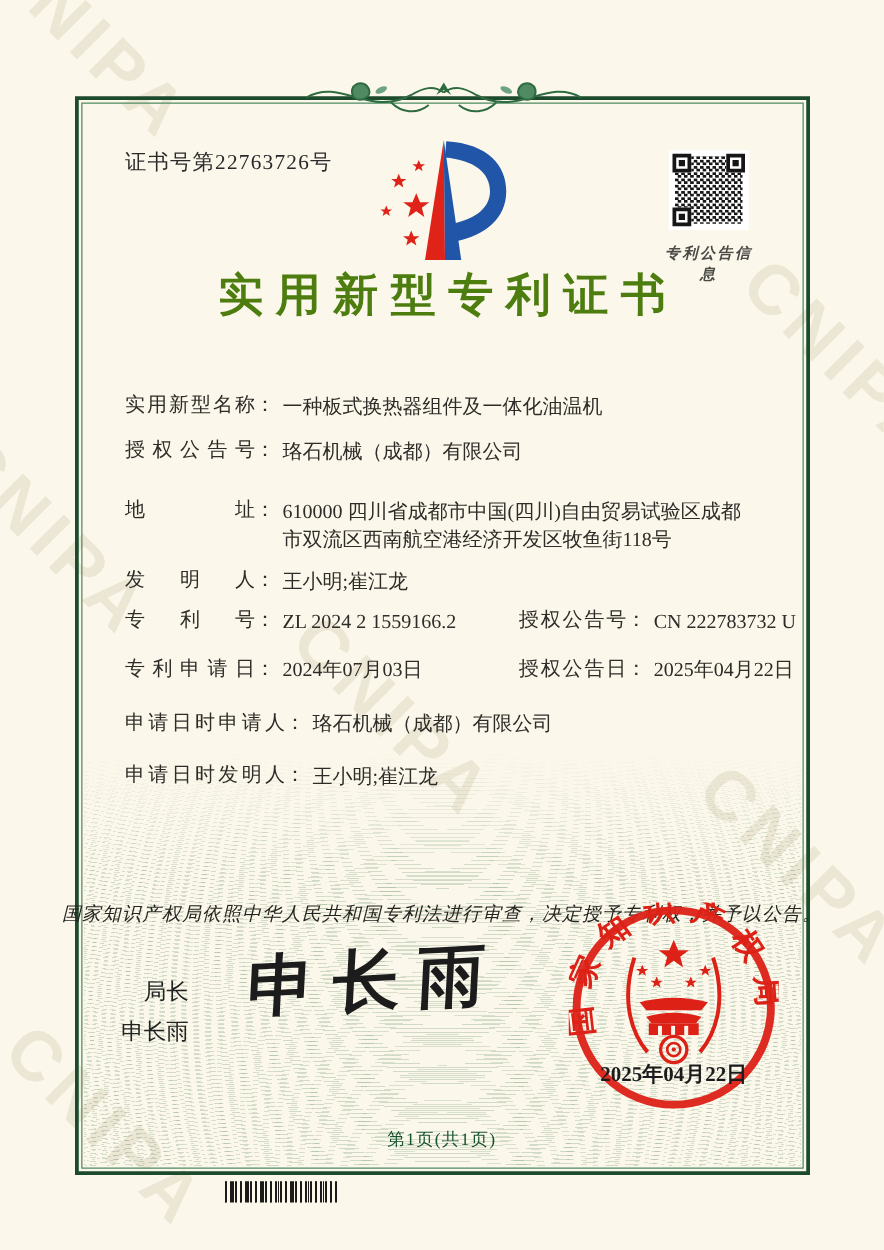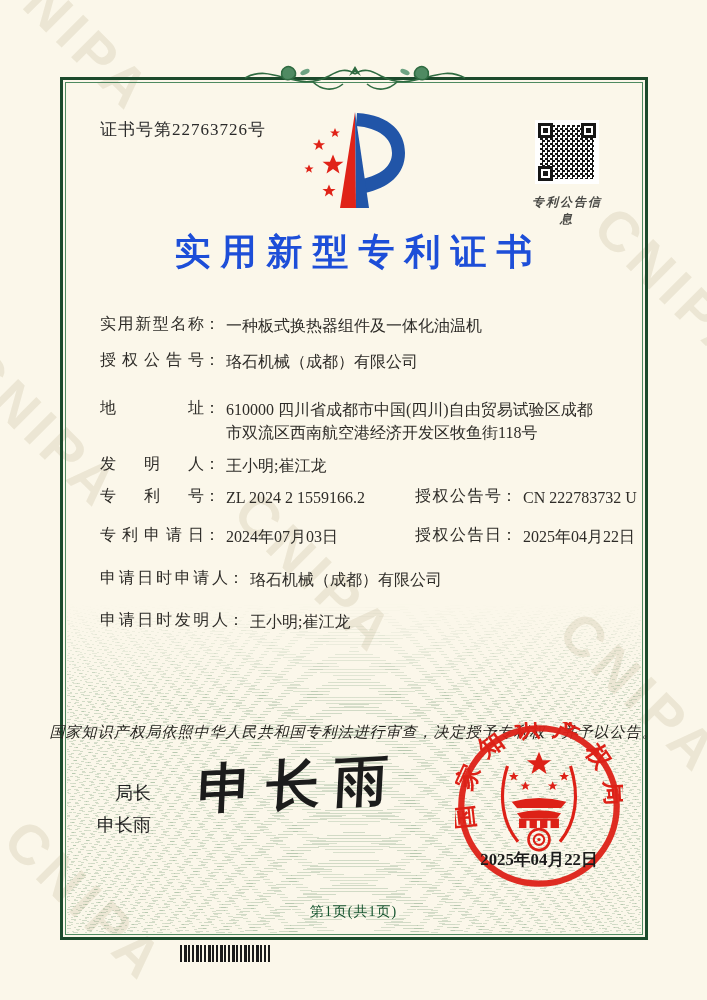--- a/index.html
+++ b/index.html
@@ -72,23 +72,22 @@
   .qr-f { position:absolute; width:15px; height:15px; border:3px solid #161616; background:#fff; }
   .qr-f::after { content:""; position:absolute; left:2px; top:2px; width:5px; height:5px; background:#161616; }
   .qr-f.tl{left:3px;top:3px;} .qr-f.tr{right:3px;top:3px;} .qr-f.bl{left:3px;bottom:3px;}
   .qr-label {
     margin-top:10px; font-size:12px; color:#4a4a46; letter-spacing:2px;
     font-style:italic; font-weight:bold;
   }
 
   .title {
     position:absolute; left:0; right:0; top:212px; text-align:center;
-    font-size:36px; font-weight:bold; letter-spacing:10px; color:#1d4ed8;
+    font-size:36px; font-weight:bold; letter-spacing:10px; color:#4d7c0f;
     text-indent:10px;
-    margin-top:16px;
   }
 
   
   .fields { position:absolute; left:100px; top:288px; width:510px; font-size:16px; }
   .row { position:absolute; left:0; }
   .lab {
     display:inline-block; width:104px; vertical-align:top;
     text-align:justify; text-align-last:justify; -moz-text-align-last:justify;
   }
   .colon { display:inline-block; vertical-align:top; margin-right:6px; }

